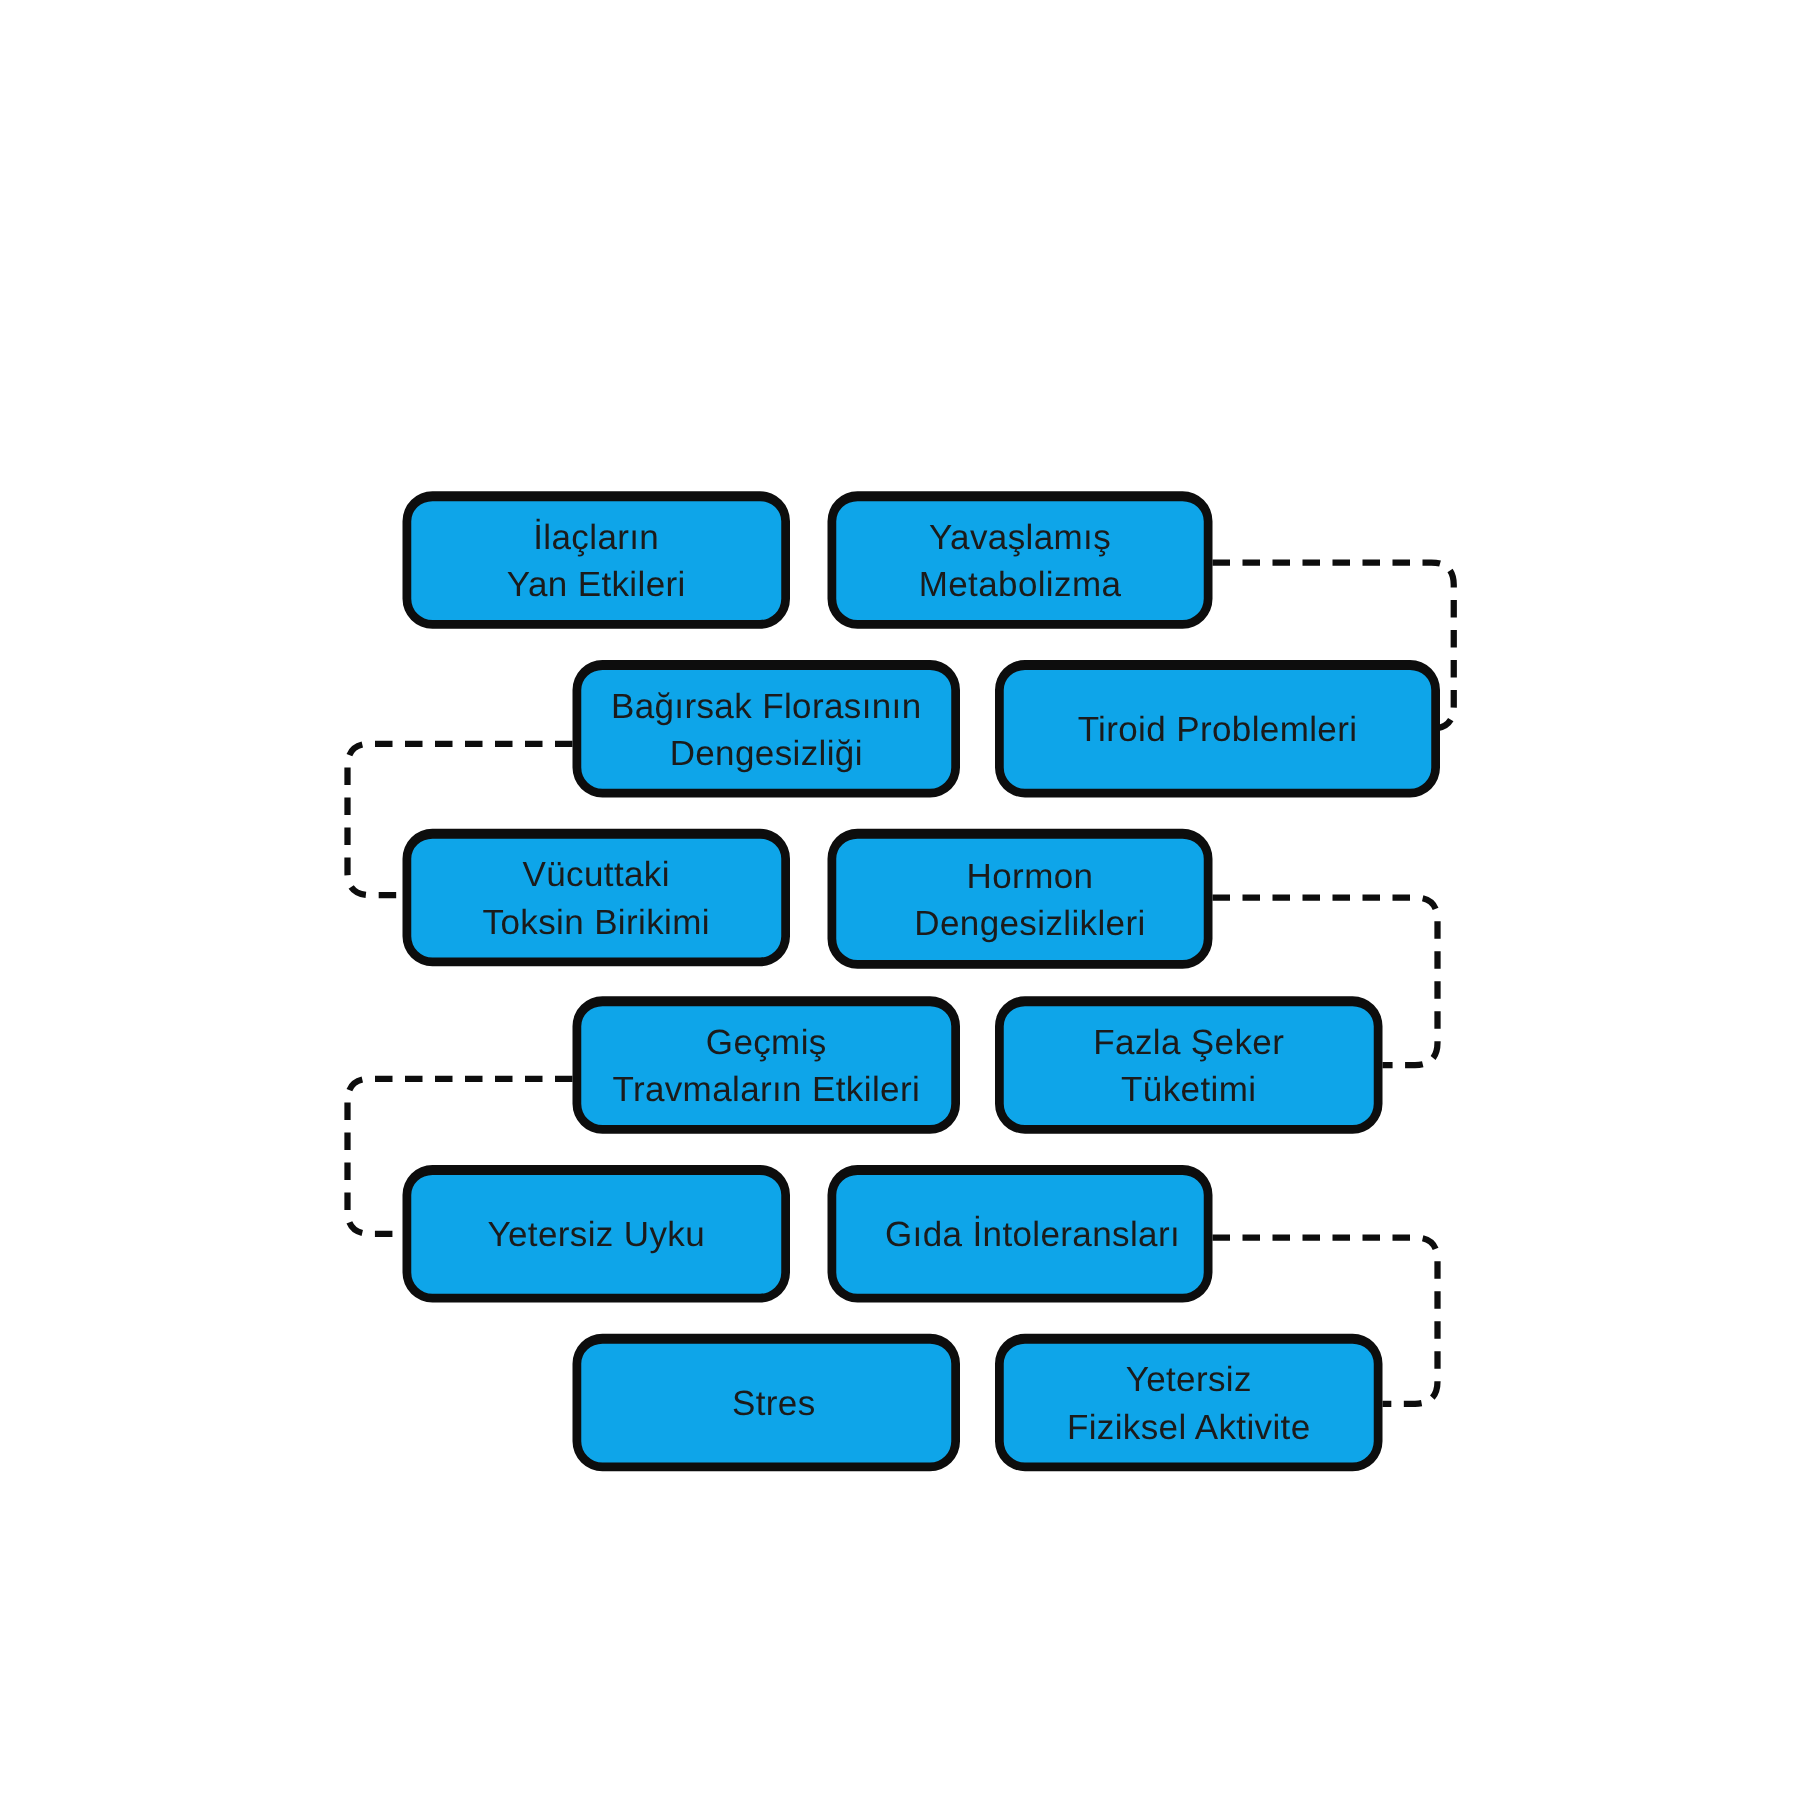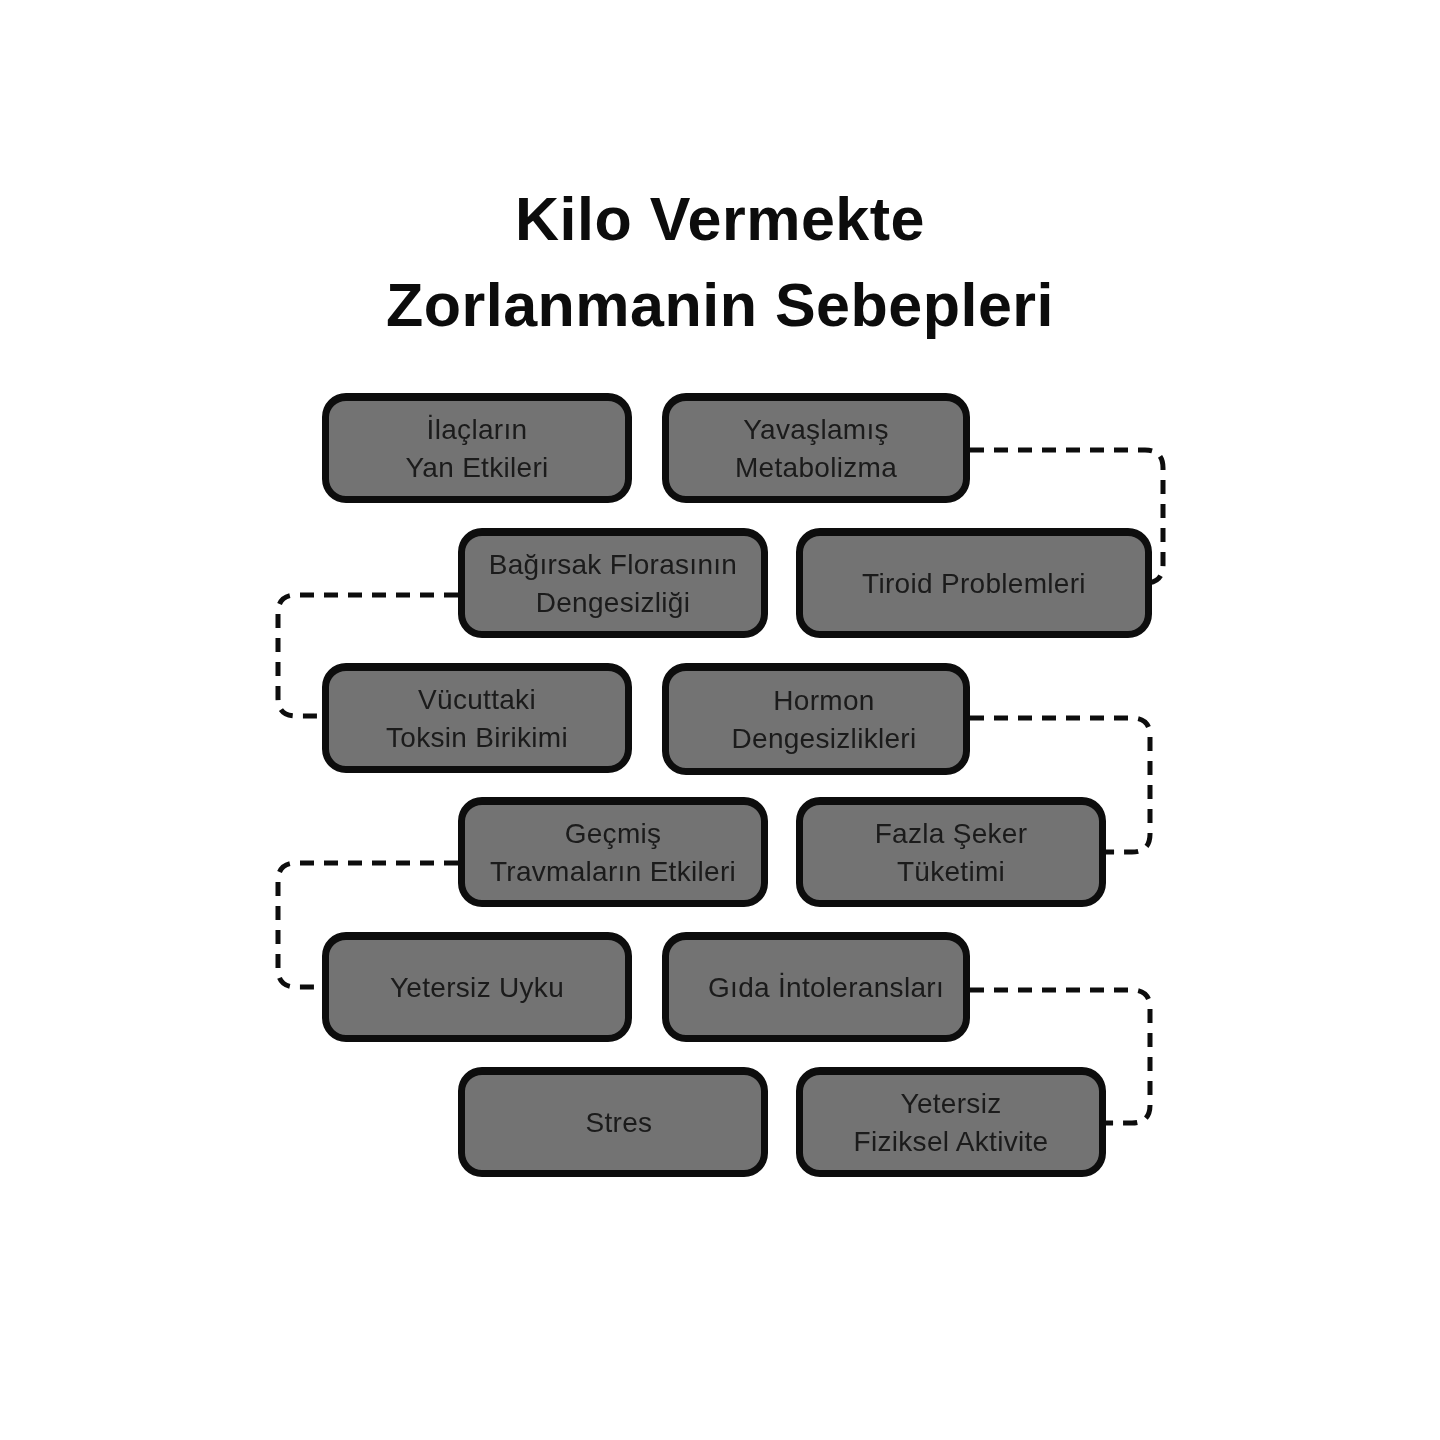--- a/index.html
+++ b/index.html
@@ -35,21 +35,21 @@
   #connector-svg {
     position: absolute;
     left: 0;
     top: 0;
     width: 1440px;
     height: 1440px;
   }
   .cause-box {
     position: absolute;
     box-sizing: border-box;
-    background: #737373;
+    background: #0ea5e9;
     border: 7px solid #0d0d0d;
     border-top-width: 8px;
     border-radius: 24px;
     display: flex;
     align-items: center;
     justify-content: center;
     text-align: center;
   }
   .cause-box .box-label {
     font-family: "Liberation Sans", sans-serif;
@@ -59,26 +59,20 @@
     color: #1b1b1b;
     white-space: pre-line;
     letter-spacing: 0.3px;
   }
 </style>
 </head>
 <body>
 
 <main id="canvas">
 
-  <header id="title-block">
-    <h1>
-      <span>Kilo Vermekte</span>
-      <span>Zorlanmanin Sebepleri</span>
-    </h1>
-  </header>
 
   <svg id="connector-svg" viewBox="0 0 1440 1440" xmlns="http://www.w3.org/2000/svg">
       <path d="M 970 450 L 1145 450 Q 1163 450 1163 468 L 1163 565 Q 1163 583 1145 583 L 1106 583" fill="none" stroke="#0d0d0d" stroke-width="5" stroke-dasharray="14 10"></path>
       <path d="M 458 595 L 296 595 Q 278 595 278 613 L 278 698 Q 278 716 296 716 L 322 716" fill="none" stroke="#0d0d0d" stroke-width="5" stroke-dasharray="14 10"></path>
       <path d="M 970 718 L 1132 718 Q 1150 718 1150 736 L 1150 834 Q 1150 852 1132 852 L 1106 852" fill="none" stroke="#0d0d0d" stroke-width="5" stroke-dasharray="14 10"></path>
       <path d="M 458 863 L 296 863 Q 278 863 278 881 L 278 969 Q 278 987 296 987 L 322 987" fill="none" stroke="#0d0d0d" stroke-width="5" stroke-dasharray="14 10"></path>
       <path d="M 970 990 L 1132 990 Q 1150 990 1150 1008 L 1150 1105 Q 1150 1123 1132 1123 L 1106 1123" fill="none" stroke="#0d0d0d" stroke-width="5" stroke-dasharray="14 10"></path>
     </svg>
 
   <section id="boxes">

